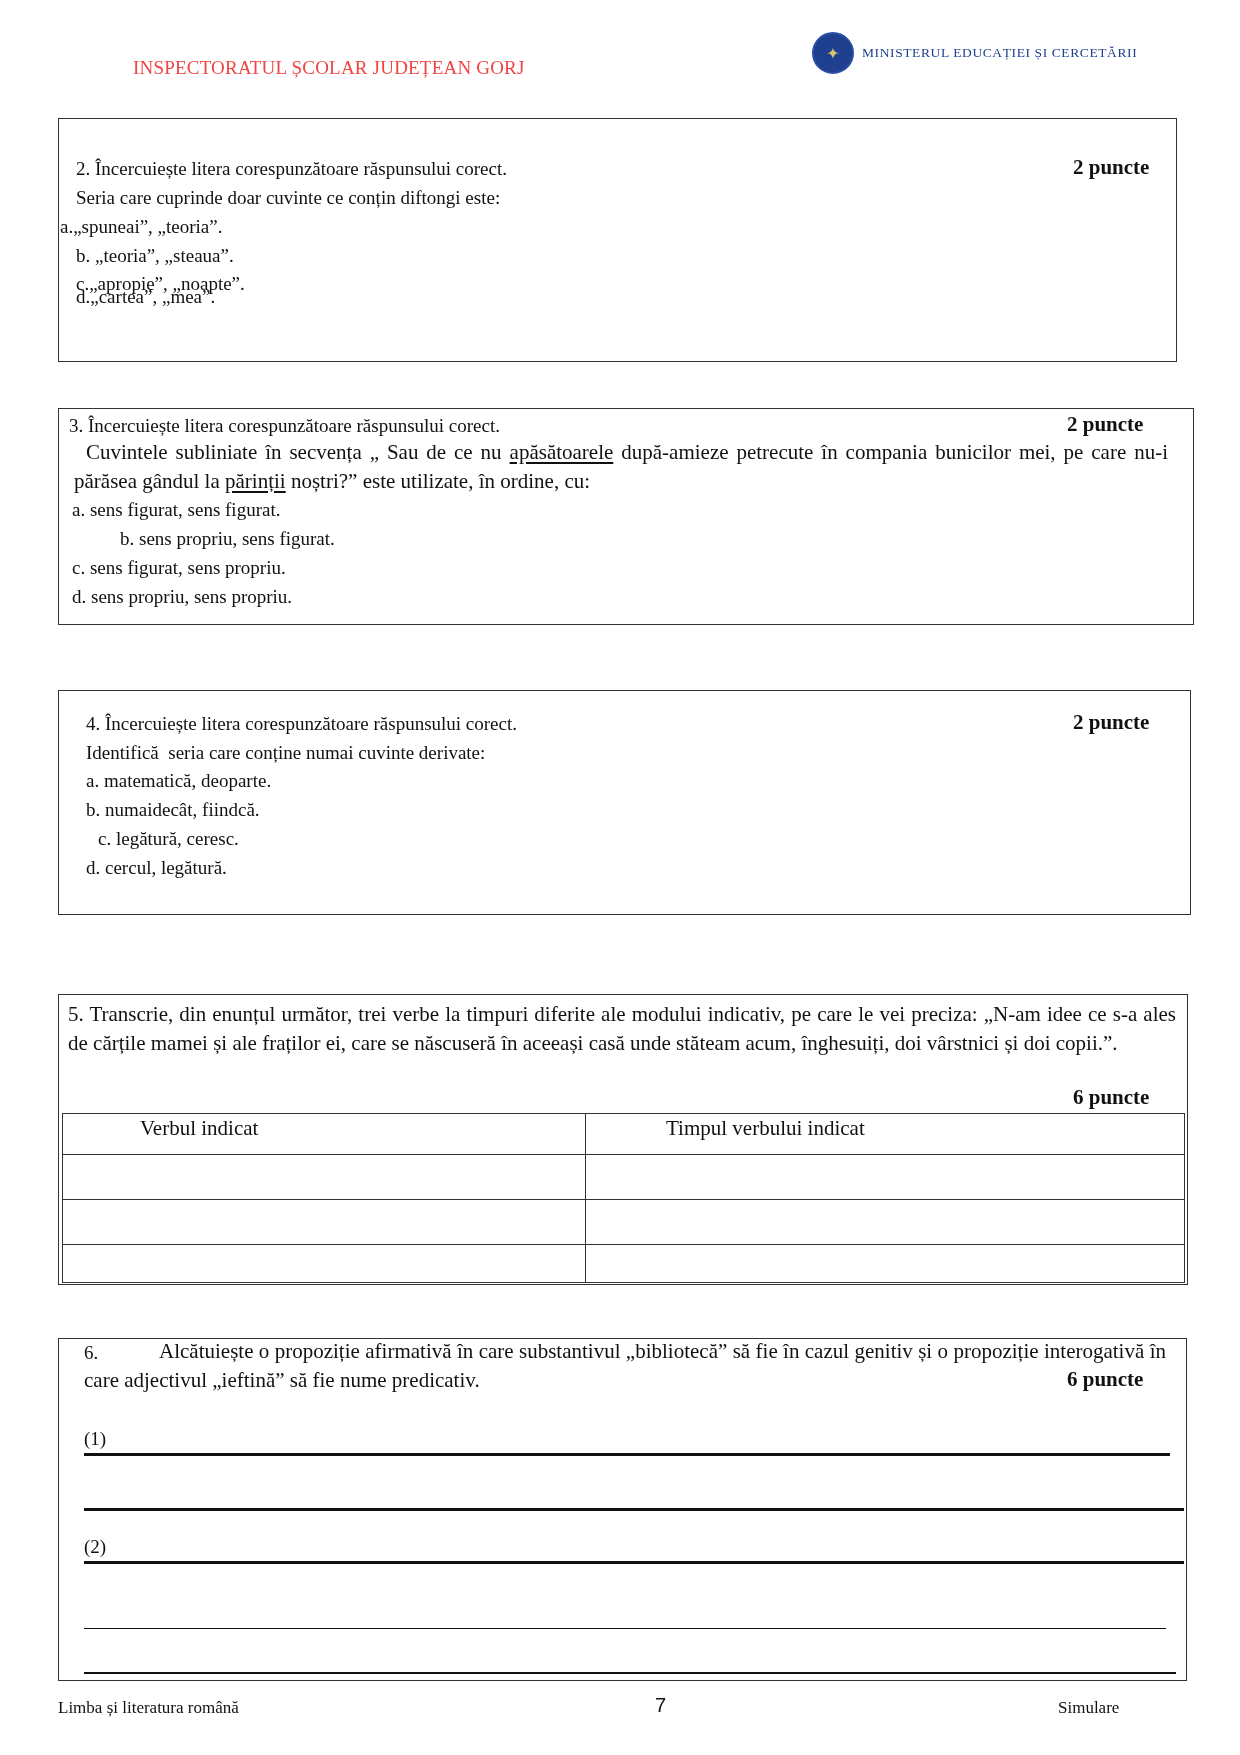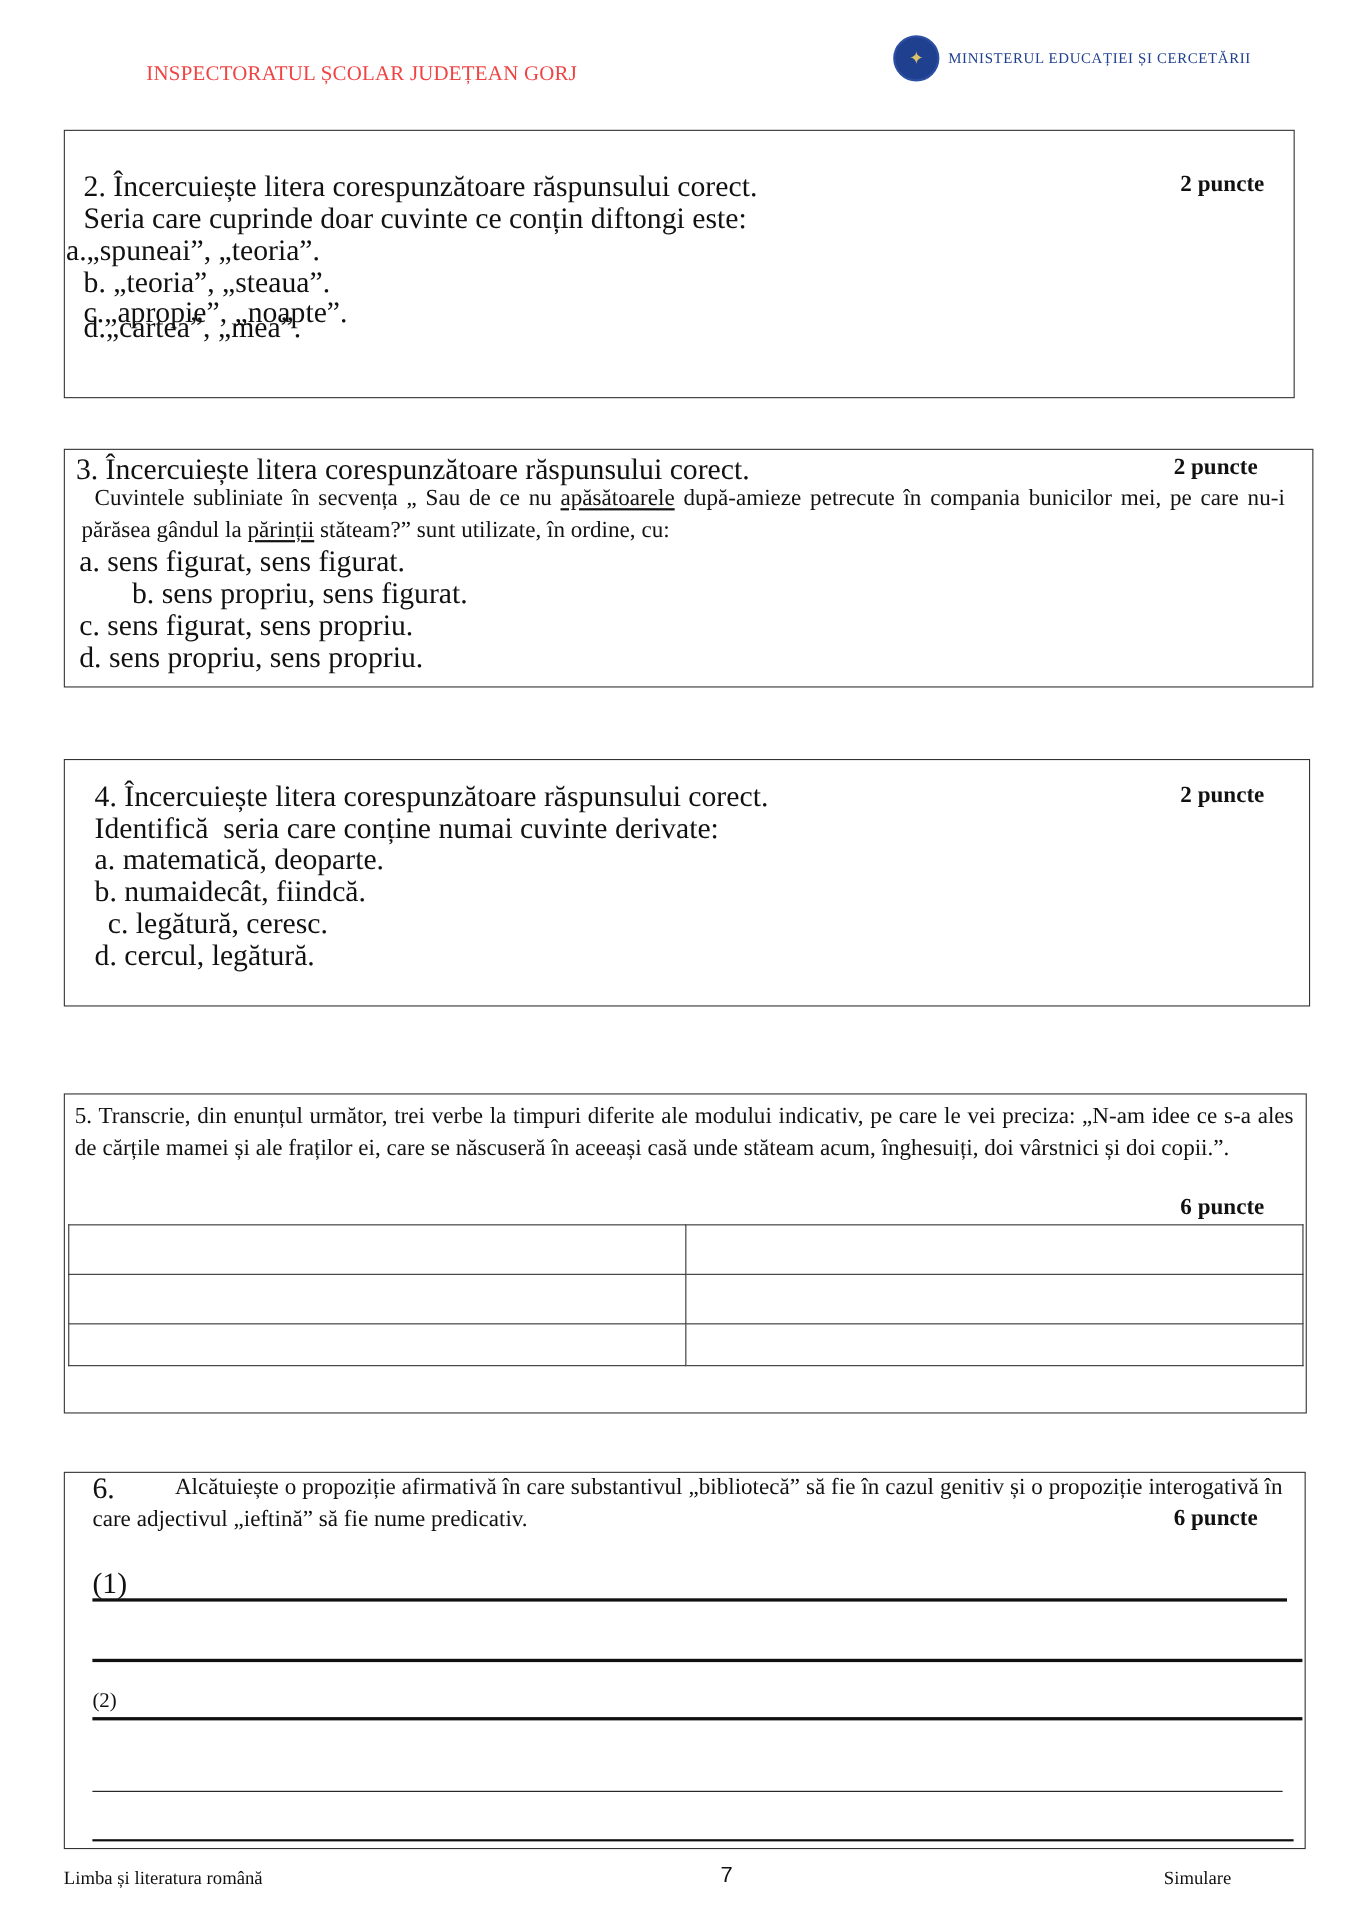--- a/index.html
+++ b/index.html
@@ -5,21 +5,21 @@
   html, body { margin:0; padding:0; background:#ffffff; }
   body { width:1240px; height:1755px; position:relative; overflow:hidden;
          font-family:"Liberation Serif", "DejaVu Serif", serif; color:#111; }
   .abs { position:absolute; }
   .hdr-left { left:133px; top:57px; font-size:19px; letter-spacing:0.2px; color:#ef4444; }
   .logo-wrap { left:812px; top:32px; display:flex; align-items:center; }
   .seal { width:38px; height:38px; border-radius:50%; background:#1f3f8f; border:2px solid #2c4fa3;
           display:flex; align-items:center; justify-content:center; color:#d9c36a; font-size:16px; }
   .ministry { margin-left:8px; font-size:13.5px; color:#1f3f8f; letter-spacing:0.6px; font-family:"Liberation Serif", serif; }
   .box { position:absolute; border:1px solid #333; box-sizing:border-box; }
-  .line { position:absolute; font-size:27px; line-height:26px; white-space:nowrap; }
+  .line { position:absolute; font-size:19px; line-height:26px; white-space:nowrap; }
   .pts { position:absolute; font-size:21px; font-weight:bold; white-space:nowrap; }
   .just { position:absolute; font-size:21px; line-height:29px; text-align:justify; text-align-last:left; }
   u { text-decoration:underline; text-underline-offset:3px; }
   table.verbs { position:absolute; border-collapse:collapse; }
   table.verbs td { border:1px solid #333; font-size:21px; padding:0; vertical-align:top; }
   .rule { position:absolute; background:#111; }
   .footer { position:absolute; font-size:17px; color:#111; }
 </style>
 </head>
 <body>
@@ -36,41 +36,49 @@
 <div class="line" style="left:76px; top:185px;">Seria care cuprinde doar cuvinte ce conțin diftongi este:</div>
 <div class="line" style="left:60px; top:214px;">a.„spuneai”, „teoria”.</div>
 <div class="line" style="left:76px; top:243px;">b. „teoria”, „steaua”.</div>
 <div class="line" style="left:76px; top:271px;">c.„apropie”, „noapte”.</div>
 <div class="line" style="left:76px; top:284px;">d.„cartea”, „mea”.</div>
 
 <div class="box" style="left:58px; top:408px; width:1136px; height:217px;"></div>
 <div class="line" style="left:69px; top:413px;">3. Încercuiește litera corespunzătoare răspunsului corect.</div>
 <div class="pts" style="left:1067px; top:412px;">2 puncte</div>
 <div class="just" style="left:74px; top:438px; width:1094px; text-indent:12px;">
-  <span>Cuvintele subliniate în secvența „ Sau de ce nu </span><u>apăsătoarele</u><span> după-amieze petrecute în compania bunicilor mei, pe care nu-i părăsea gândul la </span><u>părinții</u><span> stăteam?” sunt utilizate, în ordine, cu:</span>
+  <span>Cuvintele subliniate în secvența „ Sau de ce nu </span><u>apăsătoarele</u><span> după-amieze petrecute în compania bunicilor mei, pe care nu-i părăsea gândul la </span><u>părinții</u><span> noștri?” este utilizate, în ordine, cu:</span>
 </div>
 <div class="line" style="left:72px; top:497px;">a. sens figurat, sens figurat.</div>
 <div class="line" style="left:72px; top:526px;margin-left:48px;">b. sens propriu, sens figurat.</div>
 <div class="line" style="left:72px; top:555px;">c. sens figurat, sens propriu.</div>
 <div class="line" style="left:72px; top:584px;">d. sens propriu, sens propriu.</div>
 
 <div class="box" style="left:58px; top:690px; width:1133px; height:225px;"></div>
 <div class="line" style="left:86px; top:711px;">4. Încercuiește litera corespunzătoare răspunsului corect.</div>
 <div class="pts" style="left:1073px; top:710px;">2 puncte</div>
 <div class="line" style="left:86px; top:740px; white-space:pre;">Identifică  seria care conține numai cuvinte derivate:</div>
 <div class="line" style="left:86px; top:768px;">a. matematică, deoparte.</div>
 <div class="line" style="left:86px; top:797px;">b. numaidecât, fiindcă.</div>
 <div class="line" style="left:98px; top:826px;">c. legătură, ceresc.</div>
 <div class="line" style="left:86px; top:855px;">d. cercul, legătură.</div>
 
 <div class="box" style="left:58px; top:994px; width:1130px; height:291px;"></div>
 <div class="just" style="left:68px; top:1000px; width:1108px;">5. Transcrie, din enunțul următor, trei verbe la timpuri diferite ale modului indicativ, pe care le vei preciza: „N-am idee ce s-a ales de cărțile mamei și ale fraților ei, care se născuseră în aceeași casă unde stăteam acum, înghesuiți, doi vârstnici și doi copii.”.</div>
 <div class="pts" style="left:1073px; top:1085px;">6 puncte</div>
 <table class="verbs" style="left:62px; top:1113px; width:1123px;">
   <tbody>
+      <tr style="height:41px;">
+    <td style="width:522px;">
+          <span style="display:block; padding:2px 0 0 77px;">Verbul indicat</span>
+        </td>
+    <td>
+          <span style="display:block; padding:2px 0 0 80px;">Timpul verbului indicat</span>
+        </td>
+  </tr>
   <tr style="height:45px;">
     <td></td>
     <td></td>
   </tr>
   <tr style="height:45px;">
     <td></td>
     <td></td>
   </tr>
   <tr style="height:38px;">
     <td></td>

